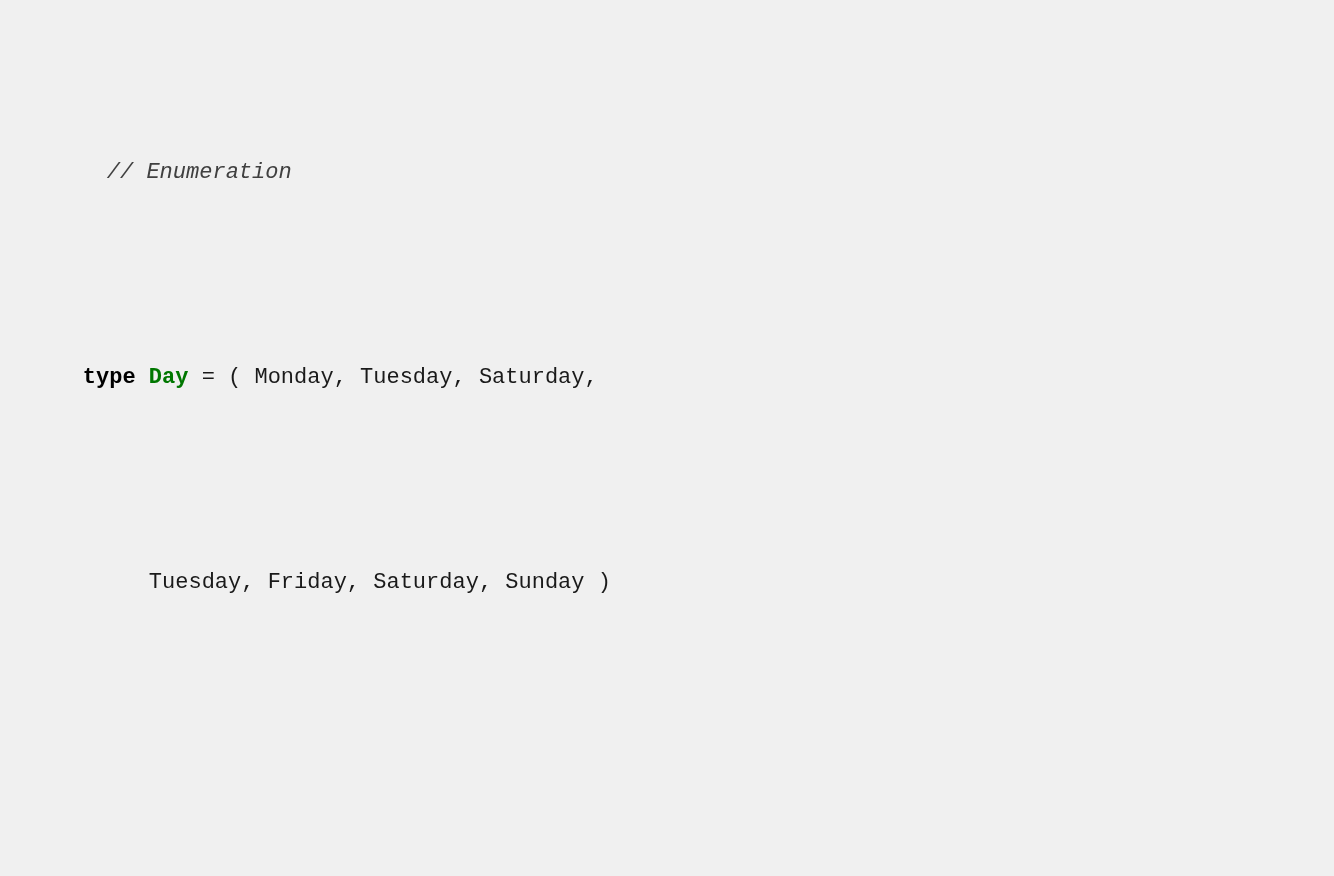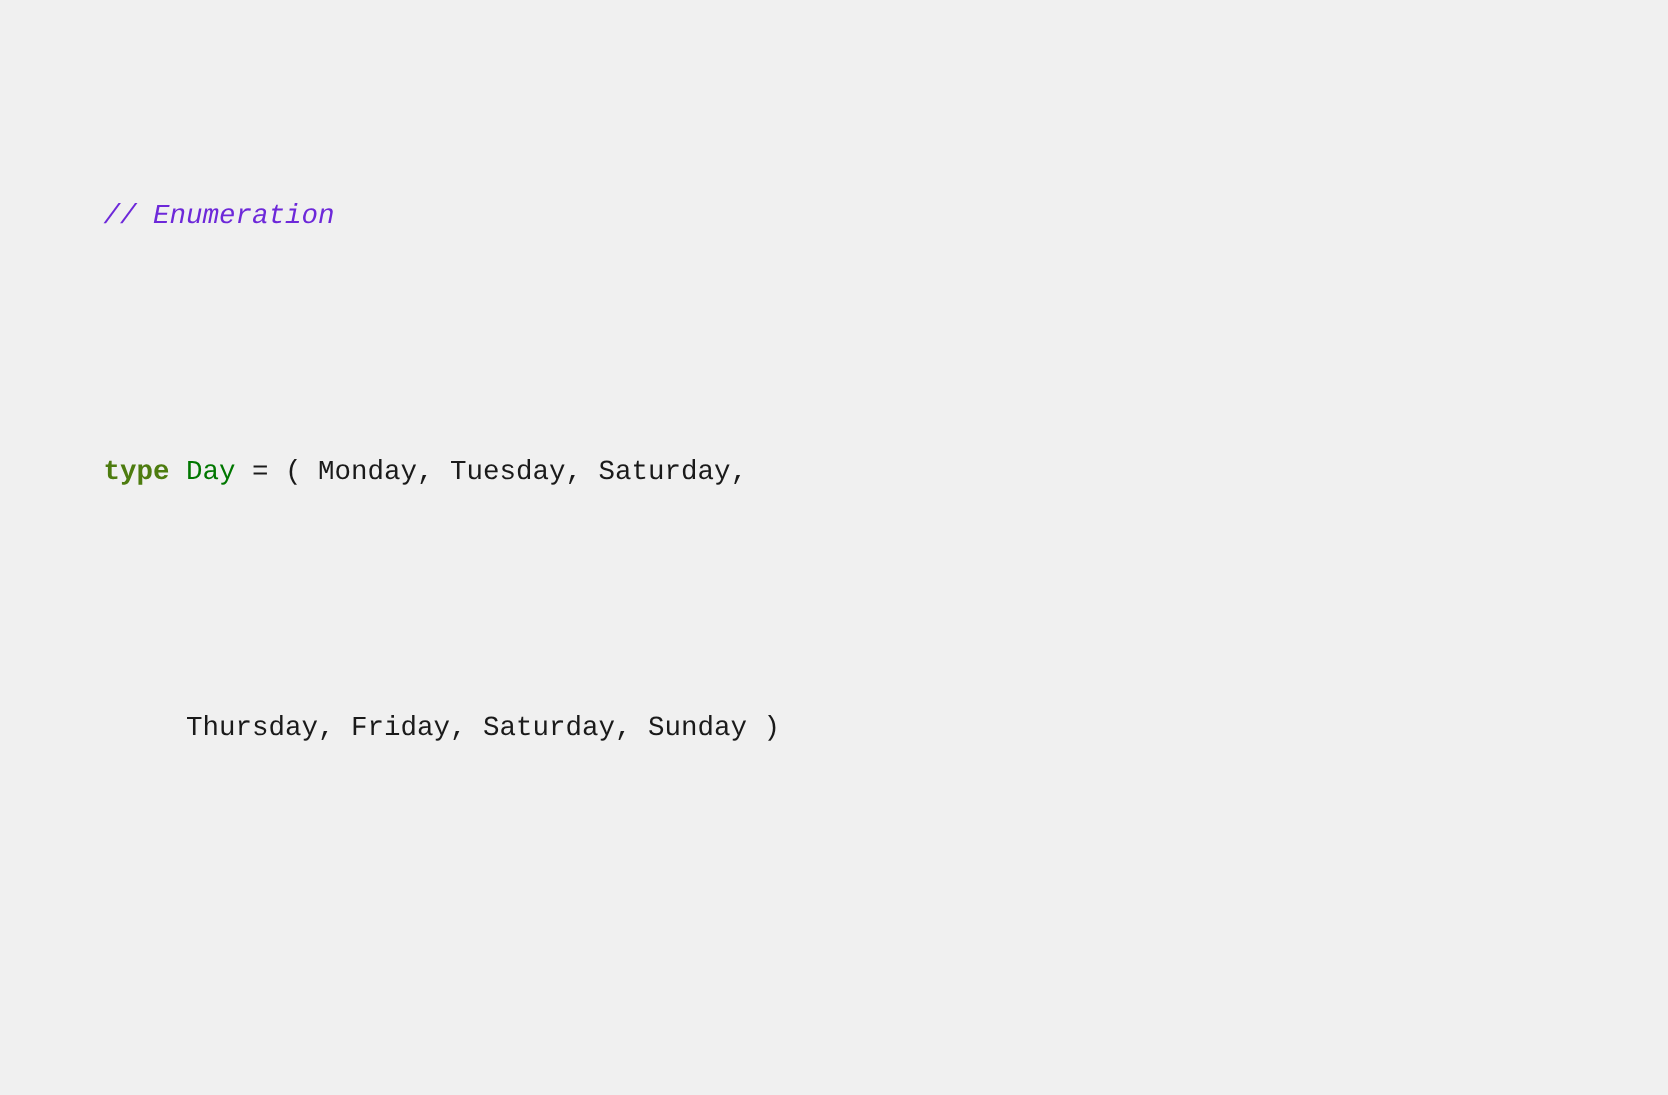--- a/index.html
+++ b/index.html
@@ -17,23 +17,23 @@
       width: 1334px;
       min-height: 876px;
     }
 
     .code-block {
       background-color: #f0f0f0;
       color: #1a1a1a;
       white-space: pre;
     }
 
-    .kw-green { color: #007700; font-weight: normal; }
-    .kw-blue { color: #4d7c0f; font-weight: bold; }
-    .comment { color: #6d28d9; font-style: italic; }
+    .kw-green { color: #007700; font-weight: bold; }
+    .kw-blue { color: #000000; font-weight: bold; }
+    .comment { color: #404040; font-style: italic; margin-left: 24px; }
     .plain { color: #1a1a1a; }
 
     .line {
       display: block;
     }
 
     .blank-line {
       display: block;
       height: 1.55em;
     }
@@ -45,21 +45,21 @@
 
   <span class="line">
     <span class="comment">// Enumeration</span>
   </span>
 
   <span class="line">
     <span class="kw-blue">type</span><span class="plain"> </span><span class="kw-green">Day</span><span class="plain"> = ( Monday, Tuesday, Saturday,</span>
   </span>
 
   <span class="line">
-    <span class="plain">     Thursday, Friday, Saturday, Sunday )</span>
+    <span class="plain">     Tuesday, Friday, Saturday, Sunday )</span>
   </span>
 
   <span class="blank-line"></span>
 
   <span class="line">
     
   </span>
 
   
 

